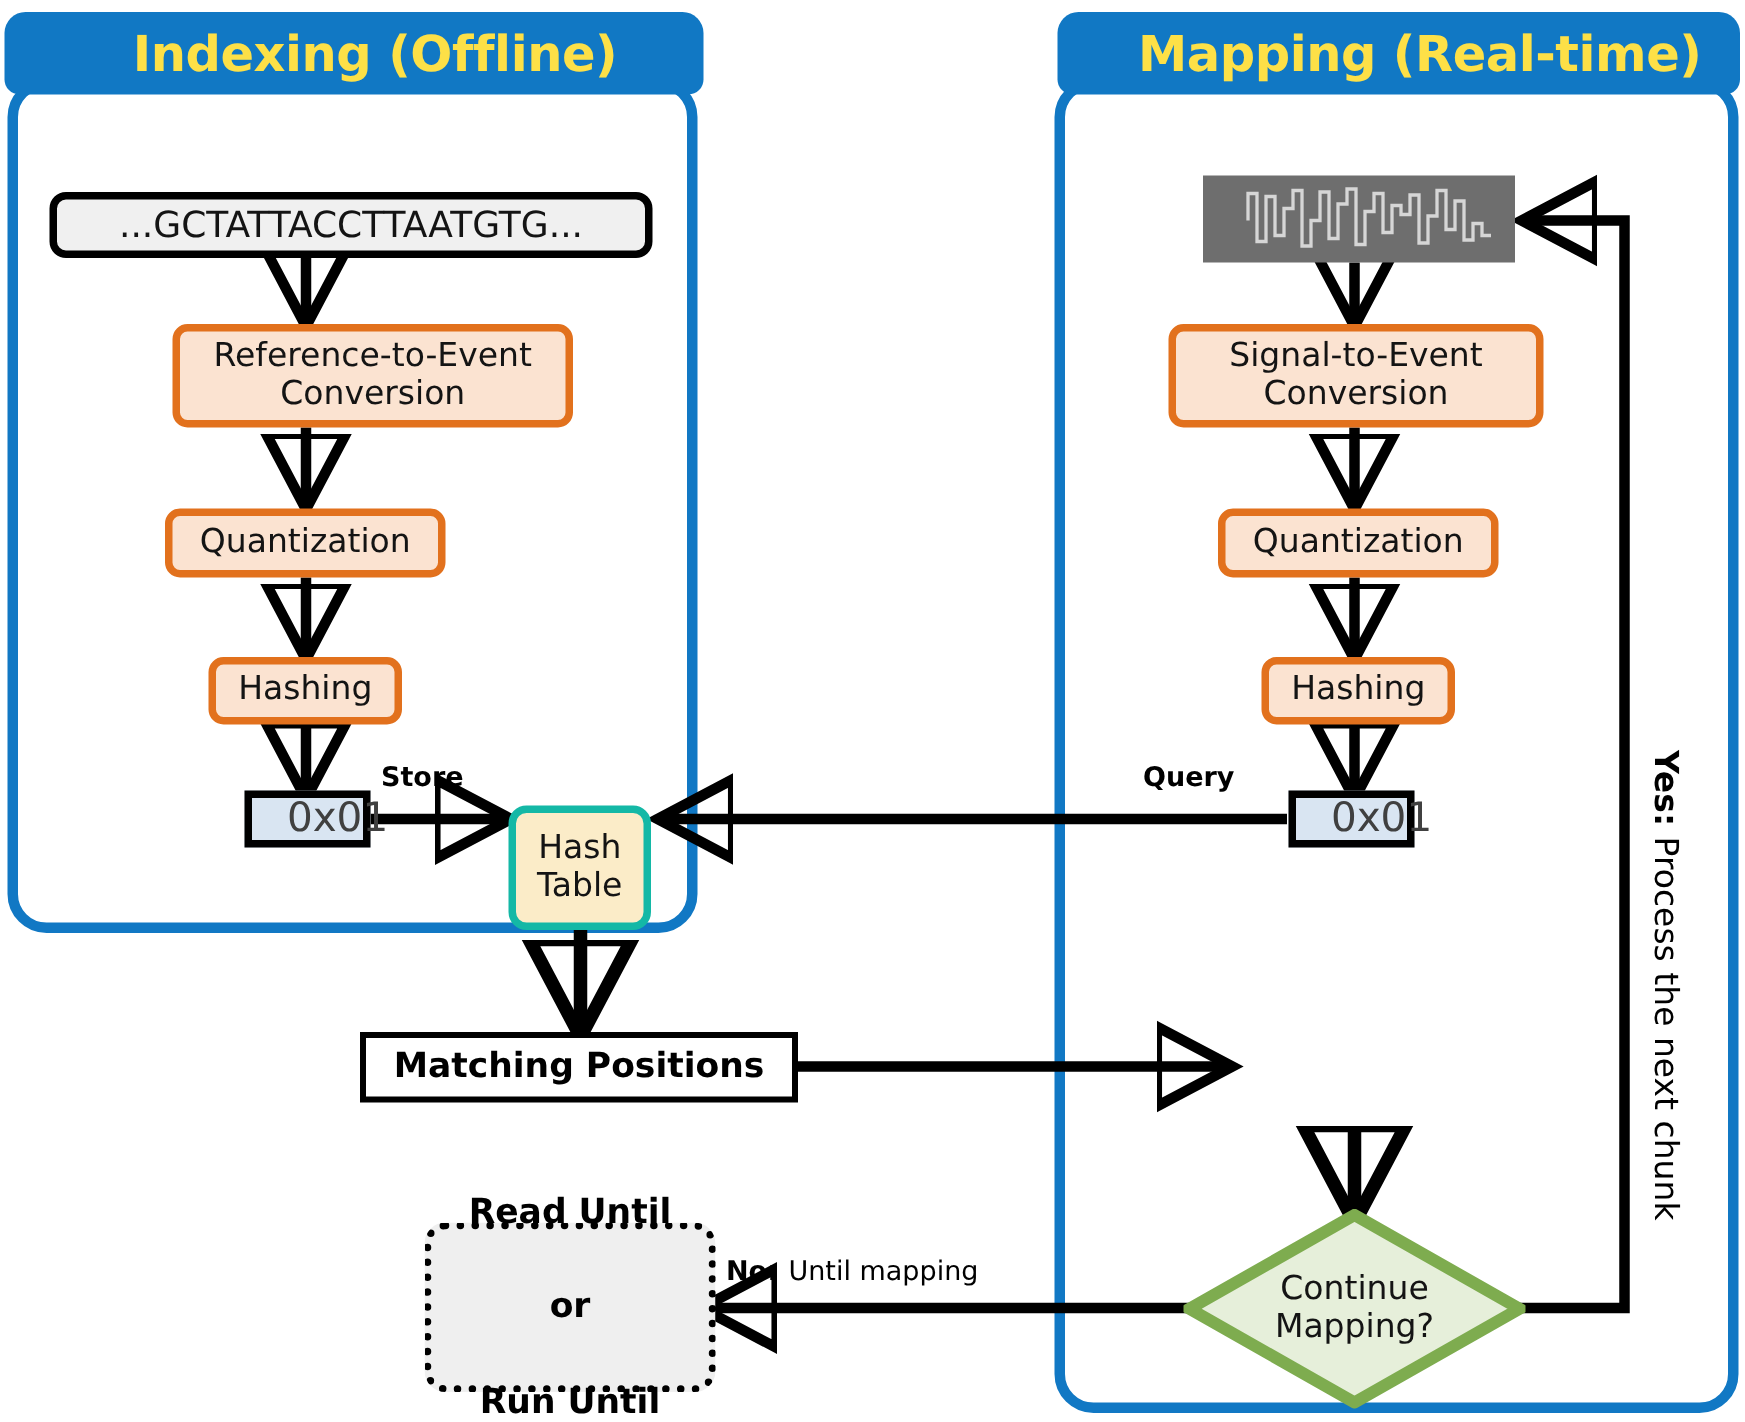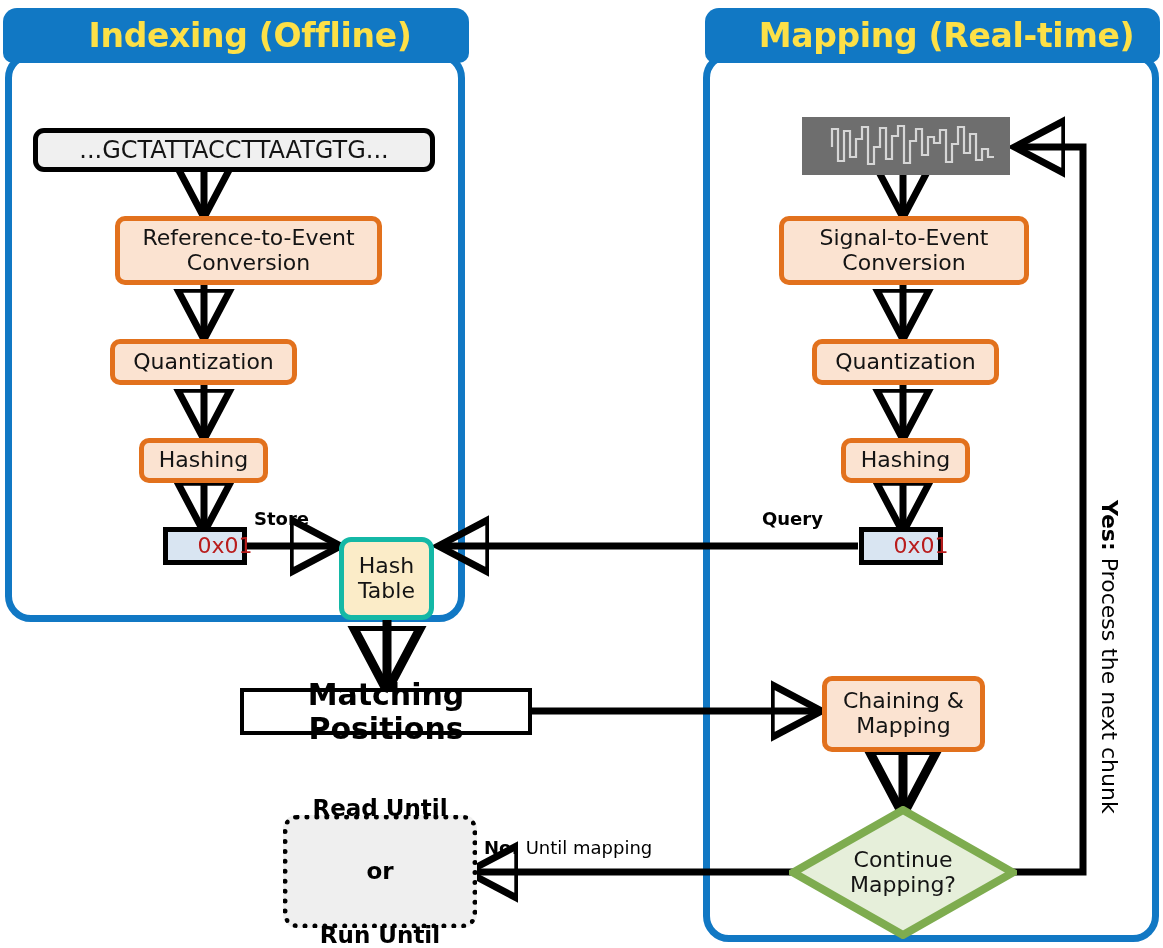--- a/index.html
+++ b/index.html
@@ -33,29 +33,29 @@
   .node-orange{
     background:#FBE3D1;border:5px solid #E2711D;border-radius:10px;
     color:#141414;font-size:22px;
   }
   .node-gray-round{
     background:#F0F0F0;border:5px solid #000000;border-radius:11px;
     color:#141414;font-size:24px;
   }
   .node-blue-small{
     background:#D9E5F2;border:5px solid #000000;border-radius:0;
-    color:#b91c1c;font-size:22px;padding-left:40px;
+    color:#404040;font-size:27px;padding-left:40px;
   }
   .node-cream{
     background:#FBECC8;border:5px solid #14b8a6;border-radius:12px;
     color:#141414;font-size:22px;margin-top:32px;
   }
   .node-white-rect{
     background:#ffffff;border:4px solid #000000;border-radius:0;
-    color:#000000;font-size:30px;font-weight:bold;
+    color:#000000;font-size:23px;font-weight:bold;
   }
   .node-dotted{
     background:#EFEFEF;border:5px dotted #000000;border-radius:14px;
     color:#000000;font-size:23px;font-weight:bold;line-height:1.22;gap:35px;
   }
 
   .caption{
     font-weight:bold;font-size:21px;color:#000;text-align:center;
     display:flex;align-items:center;justify-content:center;
   }
@@ -205,24 +205,20 @@
   </div>
 
   <div class="abs node node-blue-small" style="left:859px;top:527px;width:84px;height:38px;z-index:5;">
     <span>0x01</span>
   </div>
 
   <div class="abs edge-label" style="left:762px;top:504px;height:28px;z-index:5;">
     <b>Query</b>
   </div>
 
-  <div class="abs node node-orange" style="left:822px;top:676px;width:163px;height:76px;z-index:5;flex-direction:column;">
-    <span>Chaining &amp;</span>
-    <span>Mapping</span>
-  </div>
 
   <div class="abs" style="left:789px;top:806px;width:228px;height:133px;z-index:5;">
     <svg width="228" height="133" viewBox="0 0 228 133" style="position:absolute;left:0;top:0;">
       <polygon points="114,4 224,66.5 114,129 4,66.5" fill="#E6EFDA" stroke="#7EAC4F" stroke-width="8"></polygon>
     </svg>
     <div class="node" style="position:absolute;left:0;top:0;width:228px;height:133px;flex-direction:column;font-size:22px;color:#141414;text-align:right;">
       <span>Continue</span>
       <span>Mapping?</span>
     </div>
   </div>

